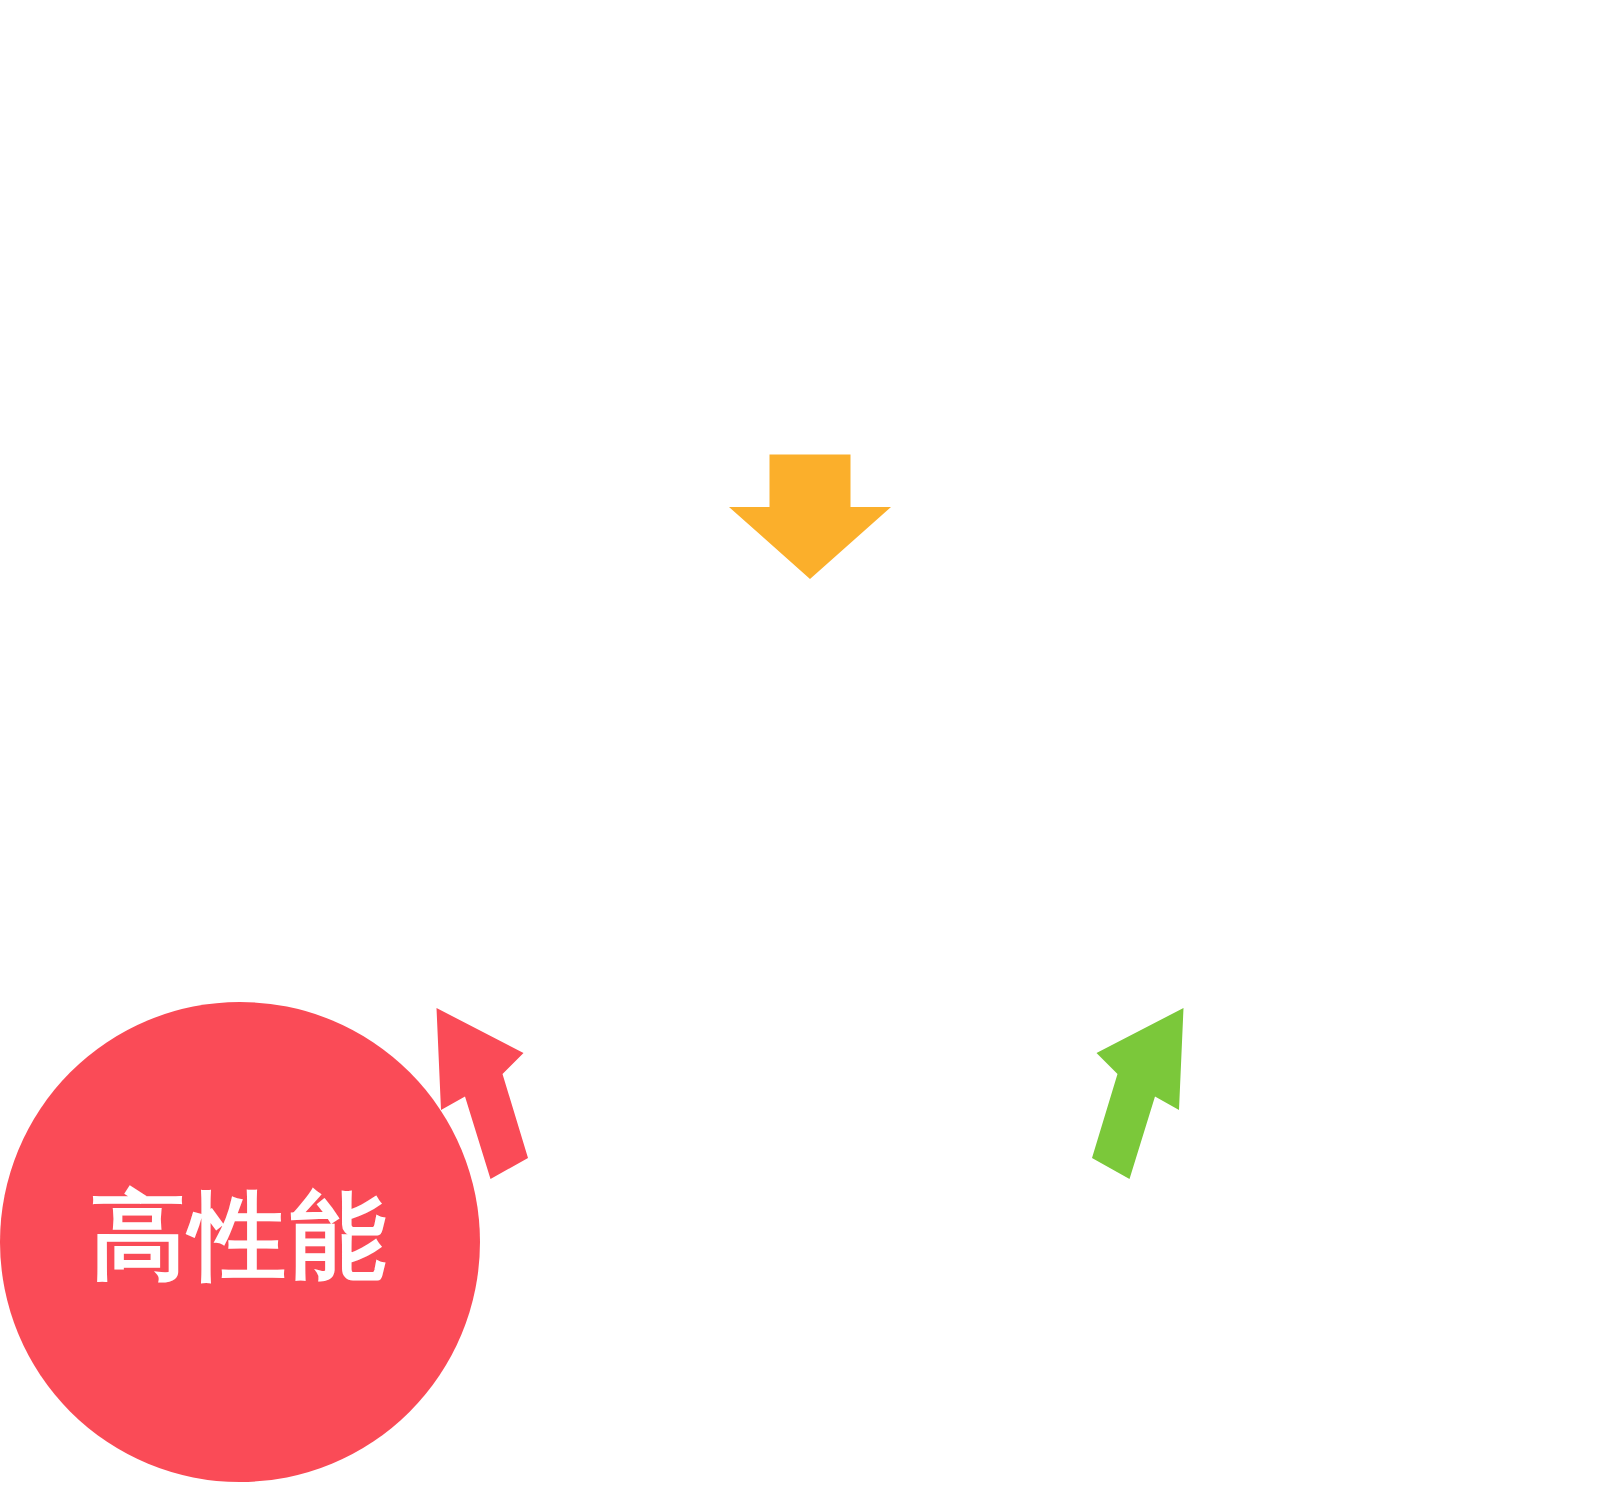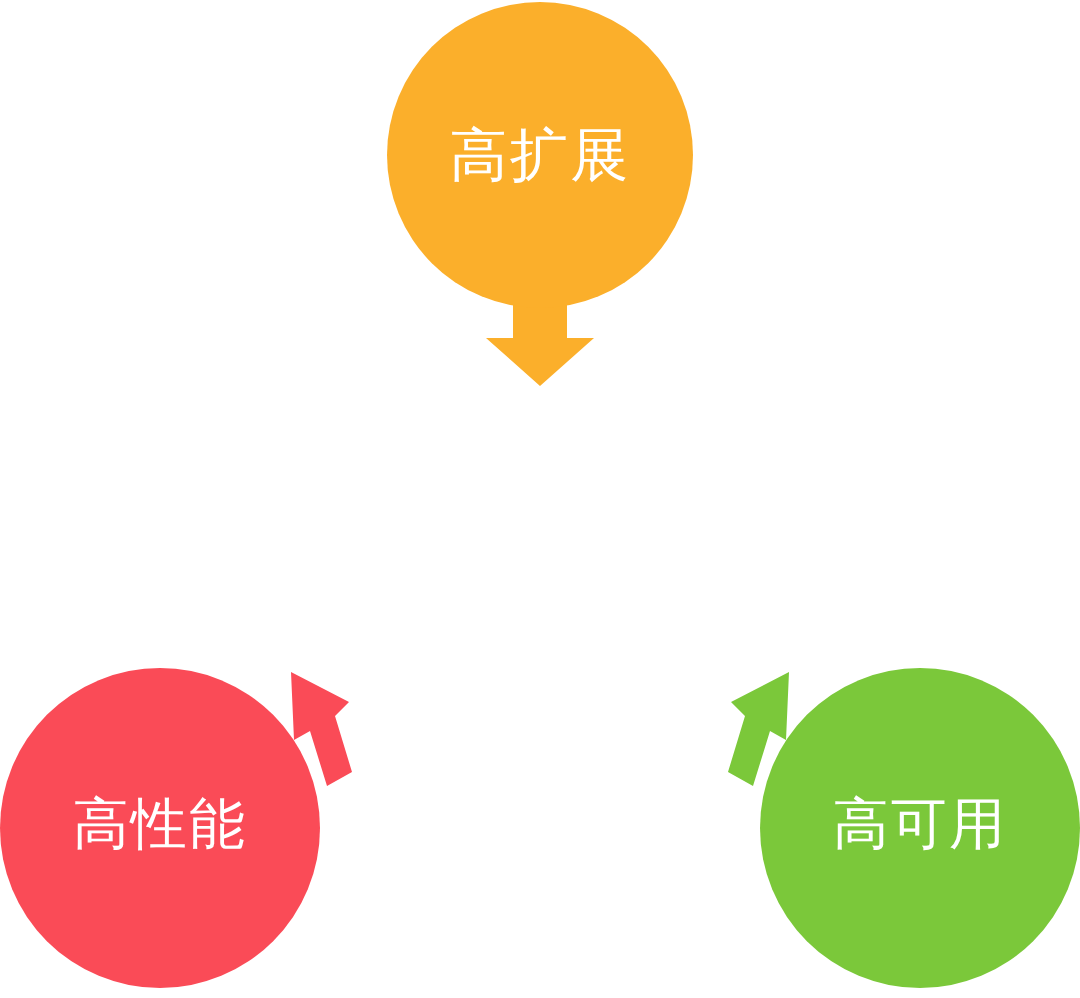--- a/index.html
+++ b/index.html
@@ -63,22 +63,22 @@
 
   
   #node-performance {
     left: 0px;
     top: 668px;
     width: 320px;
     height: 320px;
     background: #fa4b57;
   }
   #node-performance .node-label {
-    font-size: 56px;
-    font-weight: 400;
+    font-size: 64px;
+    font-weight: 700;
     transform: translateY(-4px);
   }
 
   
   #node-availability {
     left: 760px;
     top: 668px;
     width: 320px;
     height: 320px;
     background: #7bc83a;
@@ -116,26 +116,20 @@
 
     <polygon points="291,672 349,702 335,716 352,772 327,786 310,731 294,740" fill="#fa4b57"></polygon>
 
     <polygon points="789,672 731,702 745,716 728,772 753,786 770,731 786,740" fill="#7bc83a"></polygon>
   </svg>
 
   <div class="arrow-hit" id="arrow-scalability-hit"></div>
   <div class="arrow-hit" id="arrow-performance-hit"></div>
   <div class="arrow-hit" id="arrow-availability-hit"></div>
 
-  <div class="node" id="node-scalability">
-    <span class="node-label">高扩展</span>
-  </div>
 
 
   <div class="node" id="node-performance">
     <span class="node-label">高性能</span>
   </div>
 
-  <div class="node" id="node-availability">
-    <span class="node-label">高可用</span>
-  </div>
 
 </div>
 
 </body></html>

